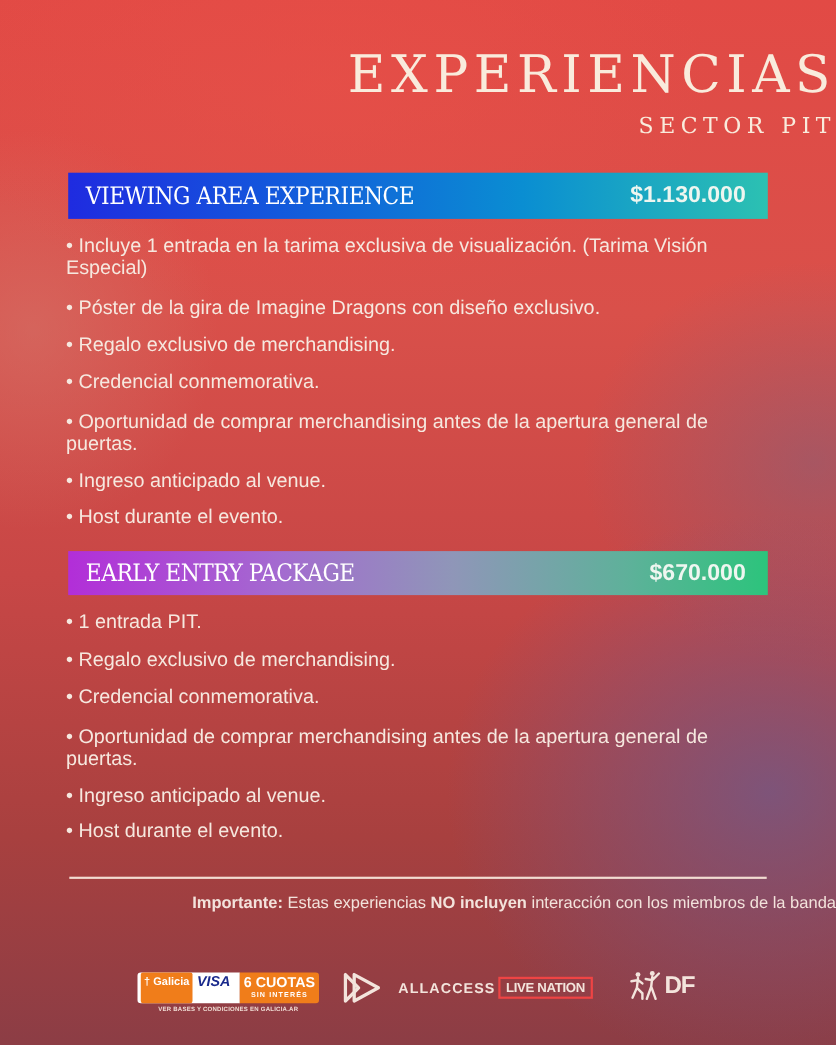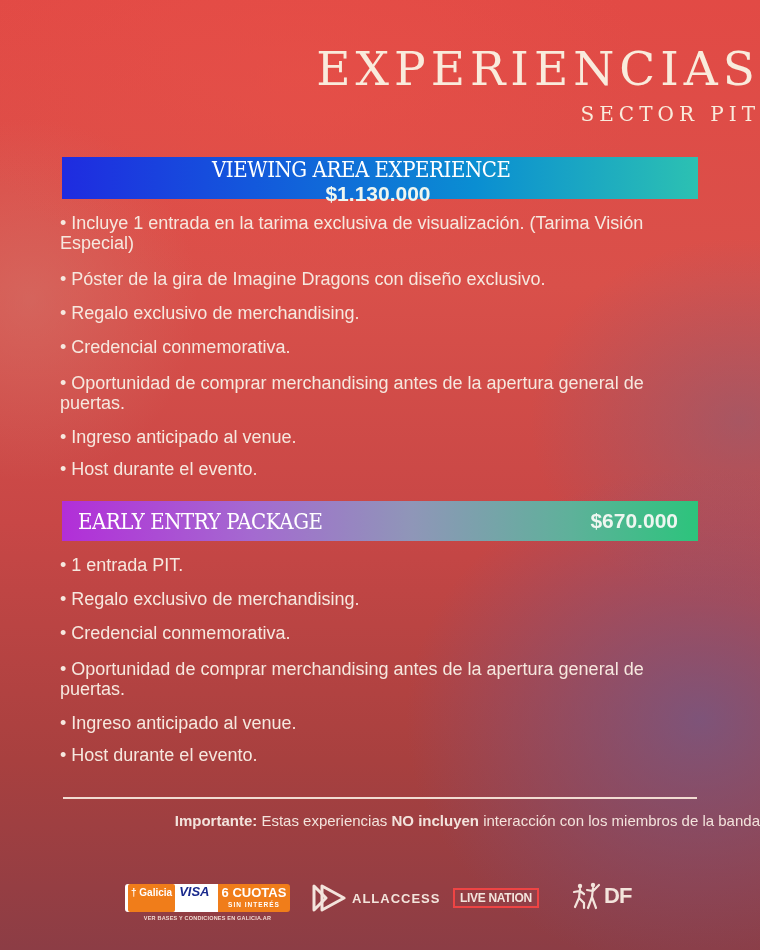--- a/index.html
+++ b/index.html
@@ -35,21 +35,21 @@
   .band {
     position: absolute;
     left: 62px;
     width: 636px;
     height: 42px;
     display: flex;
     align-items: center;
     justify-content: space-between;
     padding: 0 20px 0 16px;
   }
-  .band-1 { top: 157px; background: linear-gradient(90deg, #1f2be0 0%, #1358dc 30%, #0a8ed2 65%, #2cc1b2 100%); flex-direction: column; }
+  .band-1 { top: 157px; background: linear-gradient(90deg, #1f2be0 0%, #1358dc 30%, #0a8ed2 65%, #2cc1b2 100%); }
   .band-2 { top: 501px; height: 40px; background: linear-gradient(90deg, #b22ed8 0%, #a46ad0 30%, #8f96b8 55%, #5eb19a 80%, #2cc47c 100%); }
   .band-name {
     font-family: "DejaVu Serif", serif;
     font-size: 22px;
     color: #ffffff;
     letter-spacing: -0.5px;
     transform: scaleX(0.9);
     transform-origin: left center;
     white-space: nowrap;
   }
@@ -75,21 +75,21 @@
   .note b { font-weight: bold; }
   .sponsors { position: absolute; top: 882px; left: 0; width: 760px; height: 50px; }
   .galicia { position: absolute; left: 125px; top: 2px; width: 165px; height: 28px; display: flex; }
   .galicia-white { width: 93px; height: 28px; background: #ffffff; border-radius: 3px 0 0 3px; display: flex; padding-left: 3px; gap: 4px; }
   .galicia-badge { background: #f07d1a; color: #fff; font-size: 10px; font-weight: bold; padding: 3px 3px; border-radius: 2px; white-space: nowrap; }
   .visa { color: #1a2a8c; font-weight: bold; font-style: italic; font-size: 13px; }
   .cuotas { width: 72px; height: 28px; background: #f07d1a; border-radius: 0 3px 3px 0; text-align: center; color: #fff; }
   .cuotas-big { font-weight: bold; font-size: 13px; line-height: 15px; padding-top: 1px; }
   .cuotas-small { font-weight: bold; font-size: 6.5px; letter-spacing: 1px; line-height: 9px; }
   .galicia-legal { position: absolute; left: 125px; top: 33px; width: 165px; text-align: center; font-size: 5.5px; font-weight: bold; color: #f0dcd4; letter-spacing: 0.2px; }
-  .allaccess { position: absolute; left: 312px; top: 2px; display: flex; align-items: center; gap: 6px; }
+  .allaccess { position: absolute; left: 312px; top: 2px; display: flex; align-items: center; gap: 16px; }
   .allaccess-text { font-weight: bold; font-size: 13px; letter-spacing: 1px; color: #f3e4dc; }
   .livenation { position: absolute; left: 453px; top: 6px; border: 2px solid #ef4444; padding: 1px 5px; font-weight: bold; font-size: 12px; color: #f3e4dc; letter-spacing: -0.3px; }
   .df { position: absolute; left: 572px; top: 0px; display: flex; align-items: center; gap: 2px; }
   .df-text { font-weight: bold; font-size: 22px; color: #f3e4dc; letter-spacing: -1px; }
 </style>
 </head>
 <body>
 
 <div class="title-block">
   <div class="title">EXPERIENCIAS</div>

